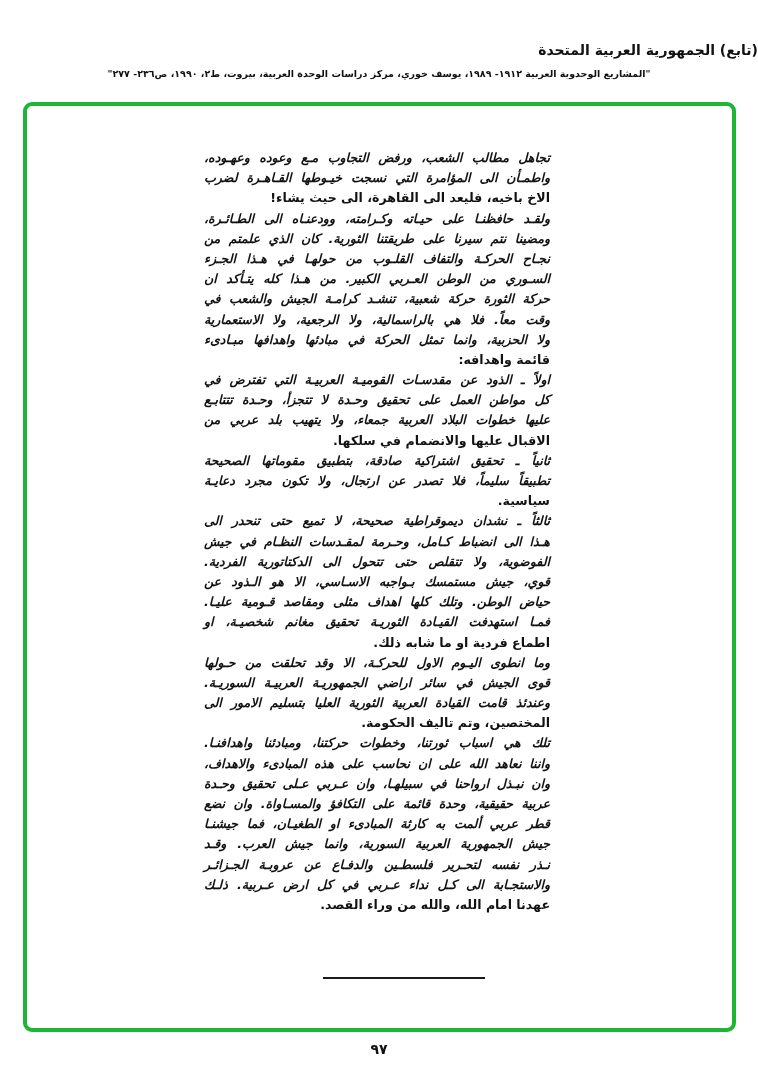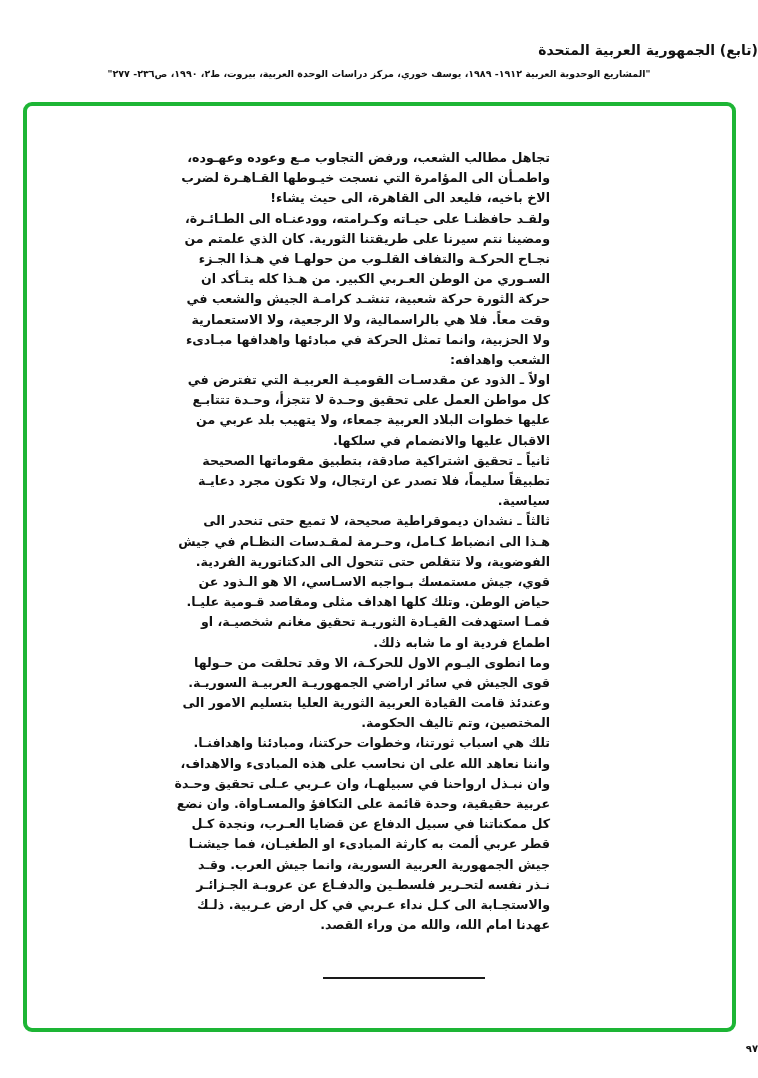--- a/index.html
+++ b/index.html
@@ -68,38 +68,40 @@
     }
     .body-text .line {
       display: block;
       white-space: nowrap;
       height: 20.2px;
       overflow: visible;
     }
     .body-text .line.justify {
       text-align: justify;
       text-align-last: justify;
+      font-style: italic;
     }
     .rule {
       position: absolute;
       left: 323px;
       top: 977px;
       width: 162px;
       height: 2px;
       background: #1a1a1a;
     }
     .page-number {
       position: absolute;
       top: 1040px;
       left: 0;
       width: 758px;
+      text-align: center;
       direction: rtl;
       font-family: "DejaVu Sans", sans-serif;
       font-weight: bold;
-      font-size: 10px;
+      font-size: 14px;
       line-height: 18px;
       color: #111;
     }
   </style>
 </head>
 <body>
 
 <div class="header-title">(تابع) الجمهورية العربية المتحدة</div>
 <div class="header-citation">"المشاريع الوحدوية العربية ١٩١٢- ١٩٨٩، يوسف خوري، مركز دراسات الوحدة العربية، بيروت، ط٢، ١٩٩٠، ص٢٣٦- ٢٧٧"</div>
 
@@ -109,21 +111,21 @@
     <span class="line justify">تجاهل مطالب الشعب، ورفض التجاوب مـع وعوده وعهـوده،</span>
     <span class="line justify">واطمـأن الى المؤامرة التي نسجت خيـوطها القـاهـرة لضرب</span>
     <span class="line">الاخ باخيه، فليعد الى القاهرة، الى حيث يشاء!</span>
     <span class="line justify">ولقـد حافظنـا على حيـاته وكـرامته، وودعنـاه الى الطـائـرة،</span>
     <span class="line justify">ومضينا نتم سيرنا على طريقتنا الثورية. كان الذي علمتم من</span>
     <span class="line justify">نجـاح الحركـة والتفاف القلـوب من حولهـا في هـذا الجـزء</span>
     <span class="line justify">السـوري من الوطن العـربي الكبير. من هـذا كله يتـأكد ان</span>
     <span class="line justify">حركة الثورة حركة شعبية، تنشـد كرامـة الجيش والشعب في</span>
     <span class="line justify">وقت معاً. فلا هي بالراسمالية، ولا الرجعية، ولا الاستعمارية</span>
     <span class="line justify">ولا الحزبية، وانما تمثل الحركة في مبادئها واهدافها مبـادىء</span>
-    <span class="line">الشعب واهدافه:</span>
+    <span class="line">قائمة واهدافه:</span>
     <span class="line justify">اولاً ـ الذود عن مقدسـات القوميـة العربيـة التي تفترض في</span>
     <span class="line justify">كل مواطن العمل على تحقيق وحـدة لا تتجزأ، وحـدة تتتابـع</span>
     <span class="line justify">عليها خطوات البلاد العربية جمعاء، ولا يتهيب بلد عربي من</span>
     <span class="line">الاقبال عليها والانضمام في سلكها.</span>
     <span class="line justify">ثانياً ـ تحقيق اشتراكية صادقة، بتطبيق مقوماتها الصحيحة</span>
     <span class="line justify">تطبيقاً سليماً، فلا تصدر عن ارتجال، ولا تكون مجرد دعايـة</span>
     <span class="line">سياسية.</span>
     <span class="line justify">ثالثاً ـ نشدان ديموقراطية صحيحة، لا تميع حتى تنحدر الى</span>
     <span class="line justify">هـذا الى انضباط كـامل، وحـرمة لمقـدسات النظـام في جيش</span>
     <span class="line justify">الفوضوية، ولا تتقلص حتى تتحول الى الدكتاتورية الفردية.</span>
@@ -132,21 +134,20 @@
     <span class="line justify">فمـا استهدفت القيـادة الثوريـة تحقيق مغانم شخصيـة، او</span>
     <span class="line">اطماع فردية او ما شابه ذلك.</span>
     <span class="line justify">وما انطوى اليـوم الاول للحركـة، الا وقد تحلقت من حـولها</span>
     <span class="line justify">قوى الجيش في سائر اراضي الجمهوريـة العربيـة السوريـة.</span>
     <span class="line justify">وعندئذ قامت القيادة العربية الثورية العليا بتسليم الامور الى</span>
     <span class="line">المختصين، وتم تاليف الحكومة.</span>
     <span class="line justify">تلك هي اسباب ثورتنا، وخطوات حركتنا، ومبادئنا واهدافنـا.</span>
     <span class="line justify">واننا نعاهد الله على ان نحاسب على هذه المبادىء والاهداف،</span>
     <span class="line justify">وان نبـذل ارواحنا في سبيلهـا، وان عـربي عـلى تحقيق وحـدة</span>
     <span class="line justify">عربية حقيقية، وحدة قائمة على التكافؤ والمسـاواة. وان نضع</span>
-    <span class="line justify">كل ممكناتنا في سبيل الدفاع عن قضايا العـرب، ونجدة كـل</span>
     <span class="line justify">قطر عربي ألمت به كارثة المبادىء او الطغيـان، فما جيشنـا</span>
     <span class="line justify">جيش الجمهورية العربية السورية، وانما جيش العرب. وقـد</span>
     <span class="line justify">نـذر نفسه لتحـرير فلسطـين والدفـاع عن عروبـة الجـزائـر</span>
     <span class="line justify">والاستجـابة الى كـل نداء عـربي في كل ارض عـربية. ذلـك</span>
     <span class="line">عهدنا امام الله، والله من وراء القصد.</span>
   </div>
 
 <div class="rule"></div>
 
 <div class="page-number">٩٧</div>

